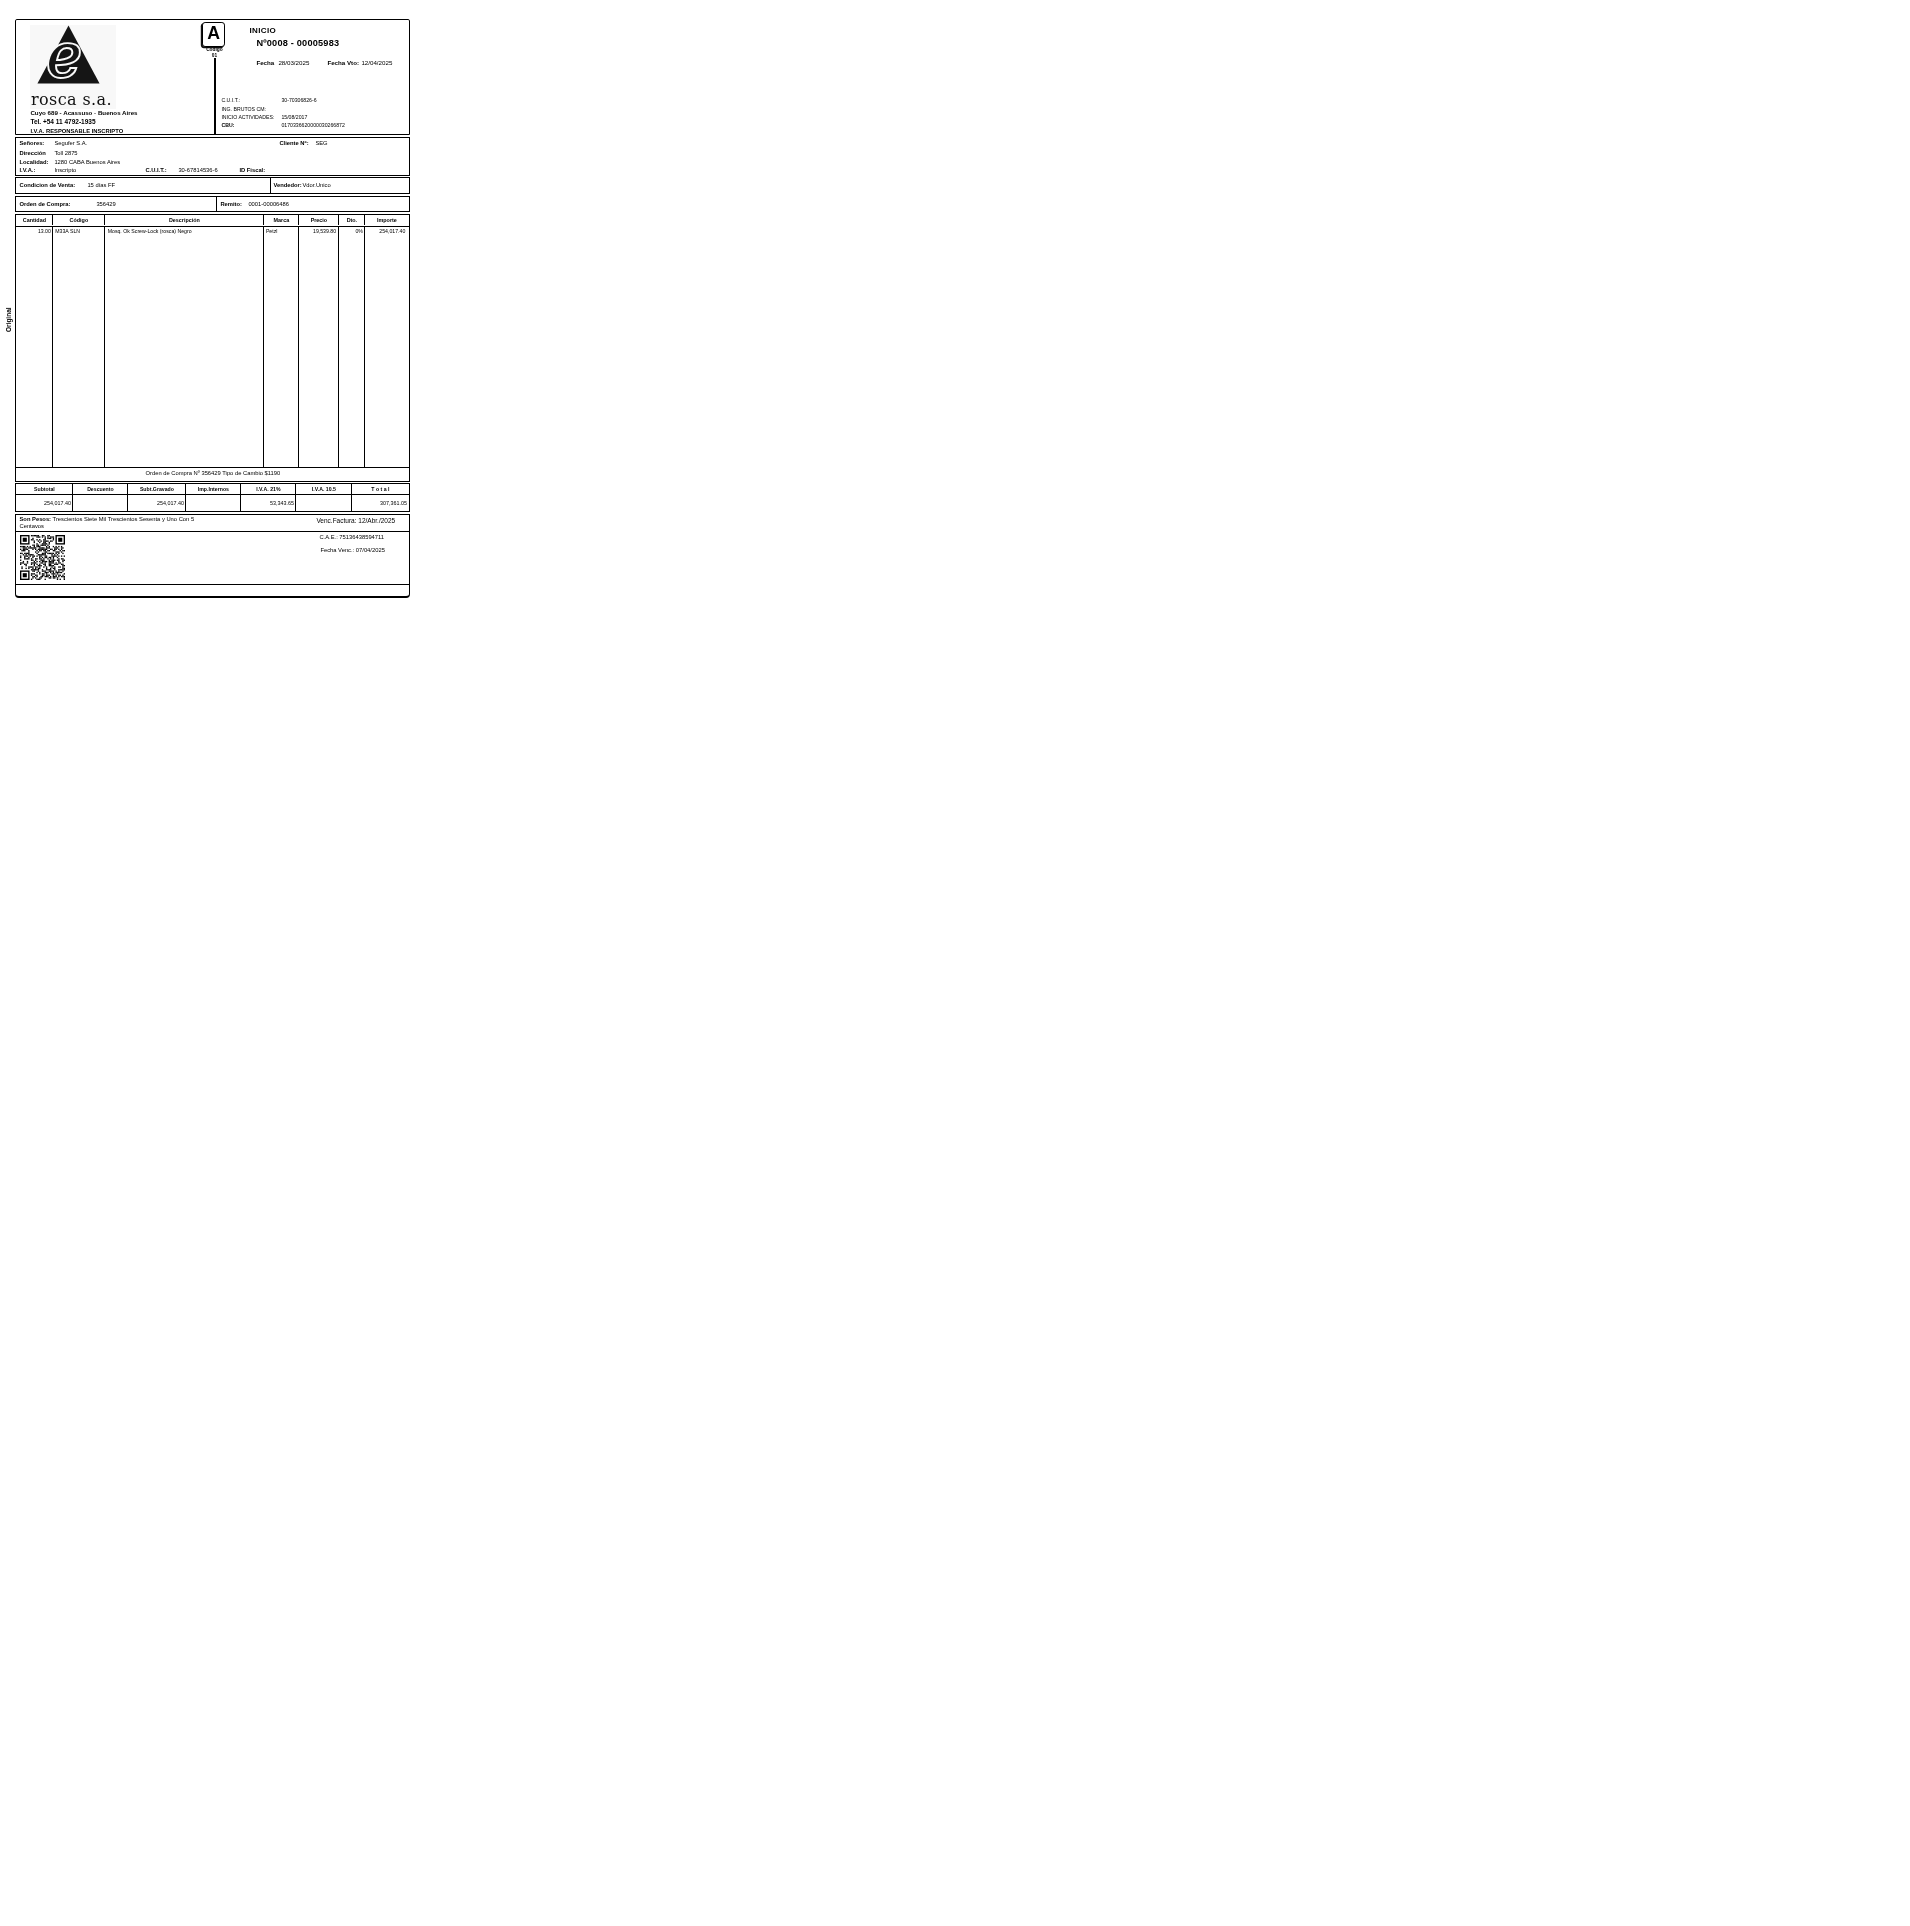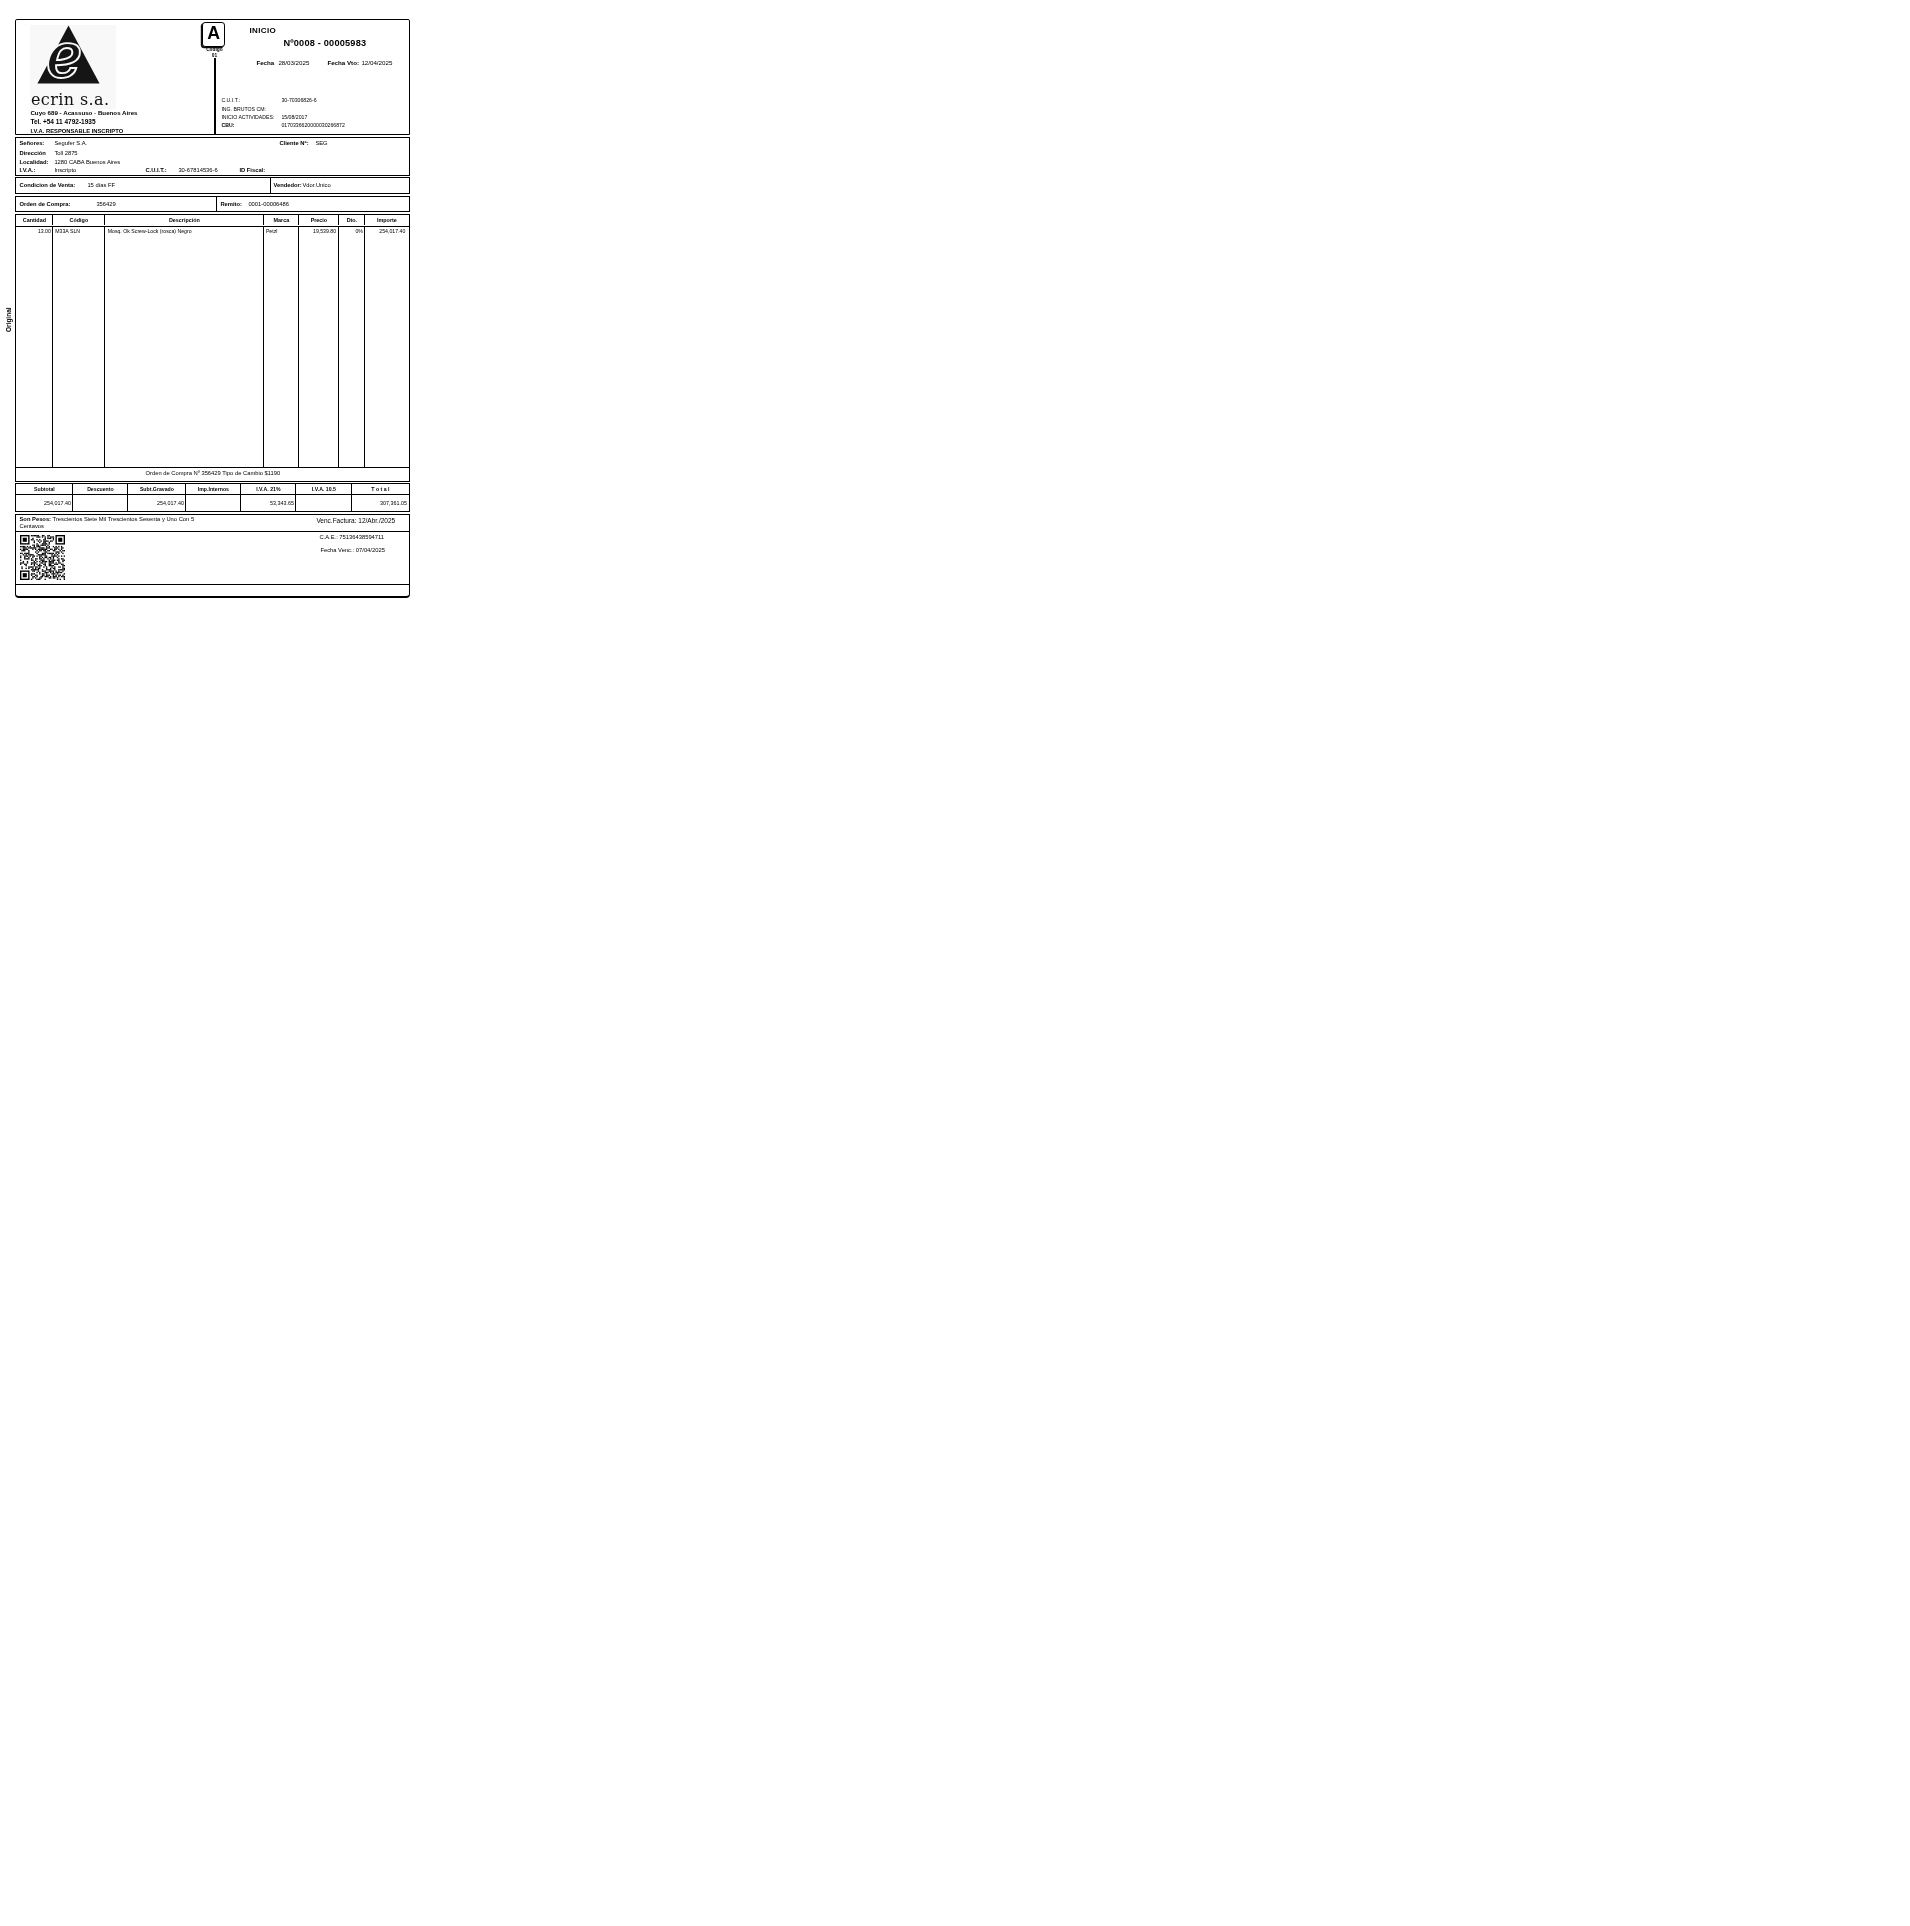--- a/index.html
+++ b/index.html
@@ -22,21 +22,21 @@
   .ivast{ left:14px; top:108px; font-size:5.8px; }
   .abox {
     position:absolute; left:186px; top:1.5px; width:22.3px; height:25px;
     border:1.5px solid #000; border-radius:3.1px; background:#fff;
     box-shadow:-1.2px 1.2px 0 #111;
     text-align:center; font-size:17.7px; font-weight:bold; line-height:21.6px;
   }
   .codigo { position:absolute; left:182px; top:27px; width:32px; text-align:center; font-size:4.8px; font-weight:bold; line-height:5.8px; }
   .hdr-divider { position:absolute; left:198px; top:38px; width:1.2px; height:76px; background:#000; }
   .factura-t { left:233px; top:6.2px; font-size:8px; letter-spacing:0.4px; font-weight:bold; }
-  .factura-n { left:267px; top:17.7px; font-size:9.2px; font-weight:bold; letter-spacing:0.2px; }
+  .factura-n { left:240px; top:17.7px; font-size:9.2px; font-weight:bold; letter-spacing:0.2px; }
   .fecha-row span { font-size:6.2px; }
   .fiscal { font-size:5.2px; }
 
   
   .cust { top:137px; height:39px; font-size:5.8px; }
 
   
   .cond { top:177px; height:17.3px; font-size:5.8px; }
   .cond-div { position:absolute; left:254px; top:0; width:0.8px; height:100%; background:#000; }
   .orden { top:196px; height:16px; font-size:5.8px; }
@@ -88,21 +88,21 @@
 <div class="page">
 
   <div class="watermark">Original</div>
 
   <div class="box hdr">
     <div class="logo-bg"></div>
     <svg class="logo-mark" viewBox="0 0 200 176">
       <polygon points="100,4 10,172 190,172" fill="#151515"></polygon>
       <text x="36" y="150" font-family="DejaVu Serif, serif" font-size="172" font-style="italic" fill="#151515" stroke="#f8f8f8" stroke-width="11" paint-order="stroke">e</text>
     </svg>
-    <div class="brand">ecrin s.a.</div>
+    <div class="brand">rosca s.a.</div>
     <div class="abs addr b">Cuyo 689 - Acassuso - Buenos Aires</div>
     <div class="abs tel b">Tel. +54 11 4792-1935</div>
     <div class="abs ivast b">I.V.A. RESPONSABLE INSCRIPTO</div>
 
     <div class="abox">A</div>
     <div class="codigo">
       <div>Codigo</div>
       <div>01</div>
     </div>
     <div class="hdr-divider"></div>

